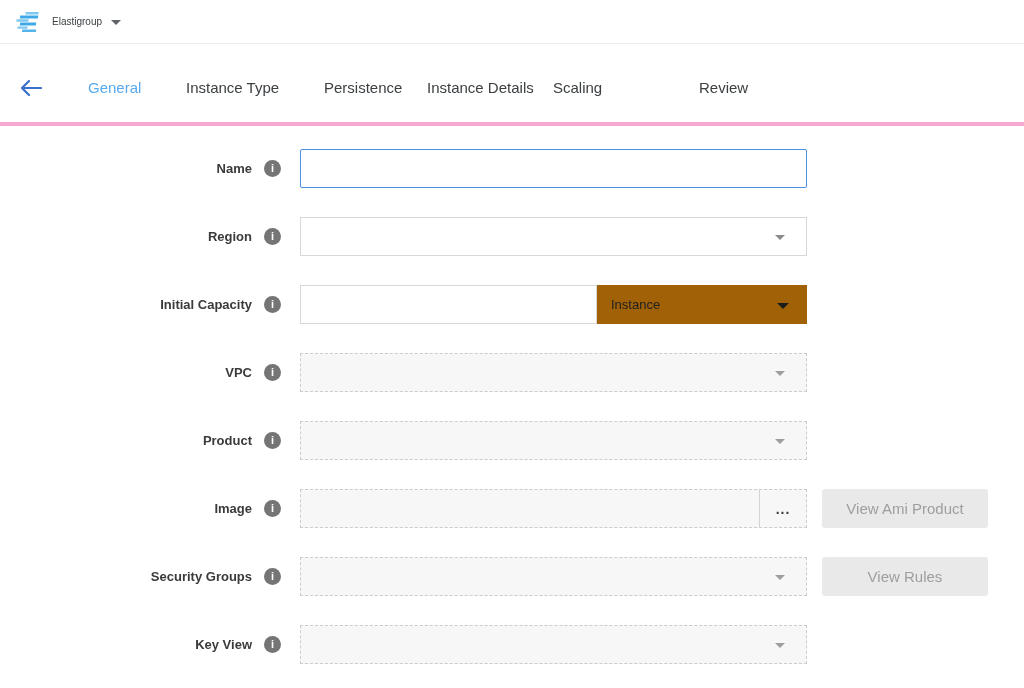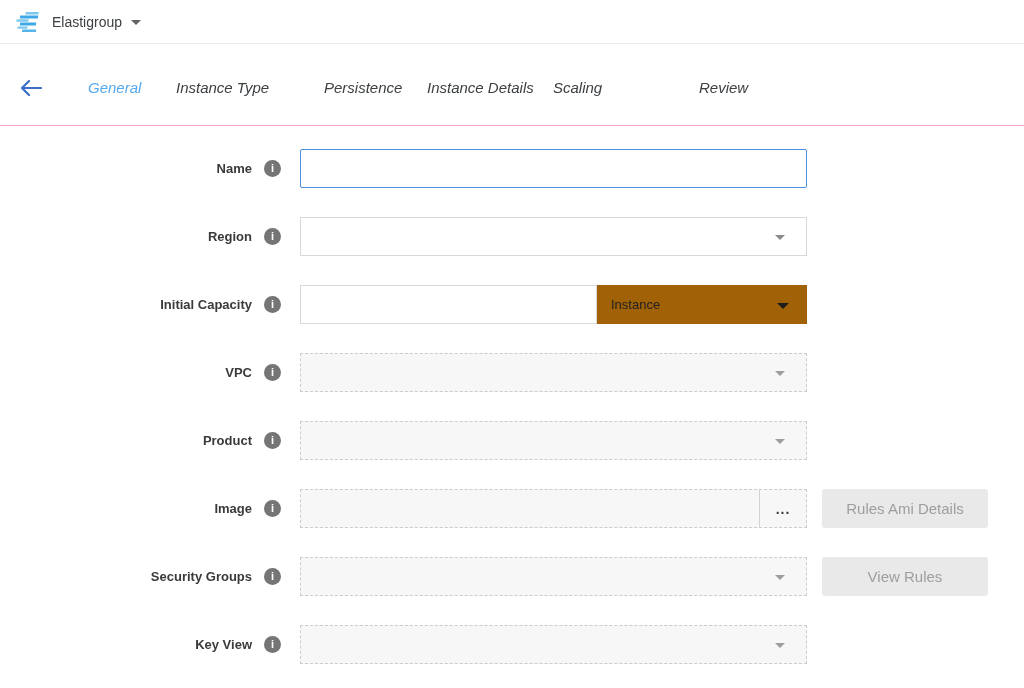--- a/index.html
+++ b/index.html
@@ -3,32 +3,32 @@
 <meta charset="utf-8">
 <style>
   * { margin:0; padding:0; box-sizing:border-box; }
   html,body { width:1024px; height:688px; background:#ffffff;
     font-family:"Liberation Sans", sans-serif; overflow:hidden; }
 
   
   .topbar { height:44px; display:flex; align-items:center; padding-left:14px;
     border-bottom:1px solid #ececec; background:#fff; }
   .logo { width:30px; height:24px; display:block; }
-  .app-name { margin-left:8px; font-size:14px; color:#3c4043; }
+  .app-name { margin-left:8px; font-size:10px; color:#3c4043; }
   .caret-sm { width:0; height:0; margin-left:9px; margin-top:2px;
     border-left:5px solid transparent; border-right:5px solid transparent;
     border-top:5px solid #5f6368; }
 
   
-  .tabbar { position:relative; height:82px; border-bottom:1px solid #f9a8d4; background:#fff;font-style:italic; }
+  .tabbar { position:relative; height:82px; border-bottom:4px solid #f9a8d4; background:#fff; }
   .back-btn { position:absolute; left:20px; top:35px; width:22px; height:18px; cursor:pointer; }
   .tab { position:absolute; top:43px; transform:translateY(-50%);
     font-size:15px; color:#3c4043; cursor:pointer; white-space:nowrap; }
   .tab.active { color:#58aaee; }
-  .tab-general { left:88px; } .tab-instance-type { left:176px; }
+  .tab-general { left:88px; } .tab-instance-type { left:186px; }
   .tab-persistence { left:315px;margin-left:9px; } .tab-instance-details { left:427px; }
   .tab-scaling { left:553px; } .tab-review { left:699px; }
 
   
   .form { padding-top:22px; }
   .row { display:flex; align-items:center; height:41px; margin-bottom:27px; }
   .label-cell { width:252px; text-align:right; font-size:13px; font-weight:bold; color:#3a3a3a; }
   .info-icon { width:17px; height:17px; margin-left:12px; flex:0 0 17px;
     border-radius:50%; background:#757575; color:#ffffff;
     font-size:11px; font-weight:bold; line-height:17px; text-align:center; }
@@ -151,21 +151,21 @@
   </div>
 
   <div class="row">
     <div class="label-cell">Image</div>
     <div class="info-icon">i</div>
     <div class="field-area">
       <div class="image-box">
         <div class="browse-cell">...</div>
       </div>
     </div>
-    <button class="side-btn">Rules Ami Details</button>
+    <button class="side-btn">View Ami Product</button>
   </div>
 
   <div class="row">
     <div class="label-cell">Security Groups</div>
     <div class="info-icon">i</div>
     <div class="field-area">
       <div class="select-box disabled">
         <span class="caret"></span>
       </div>
     </div>

